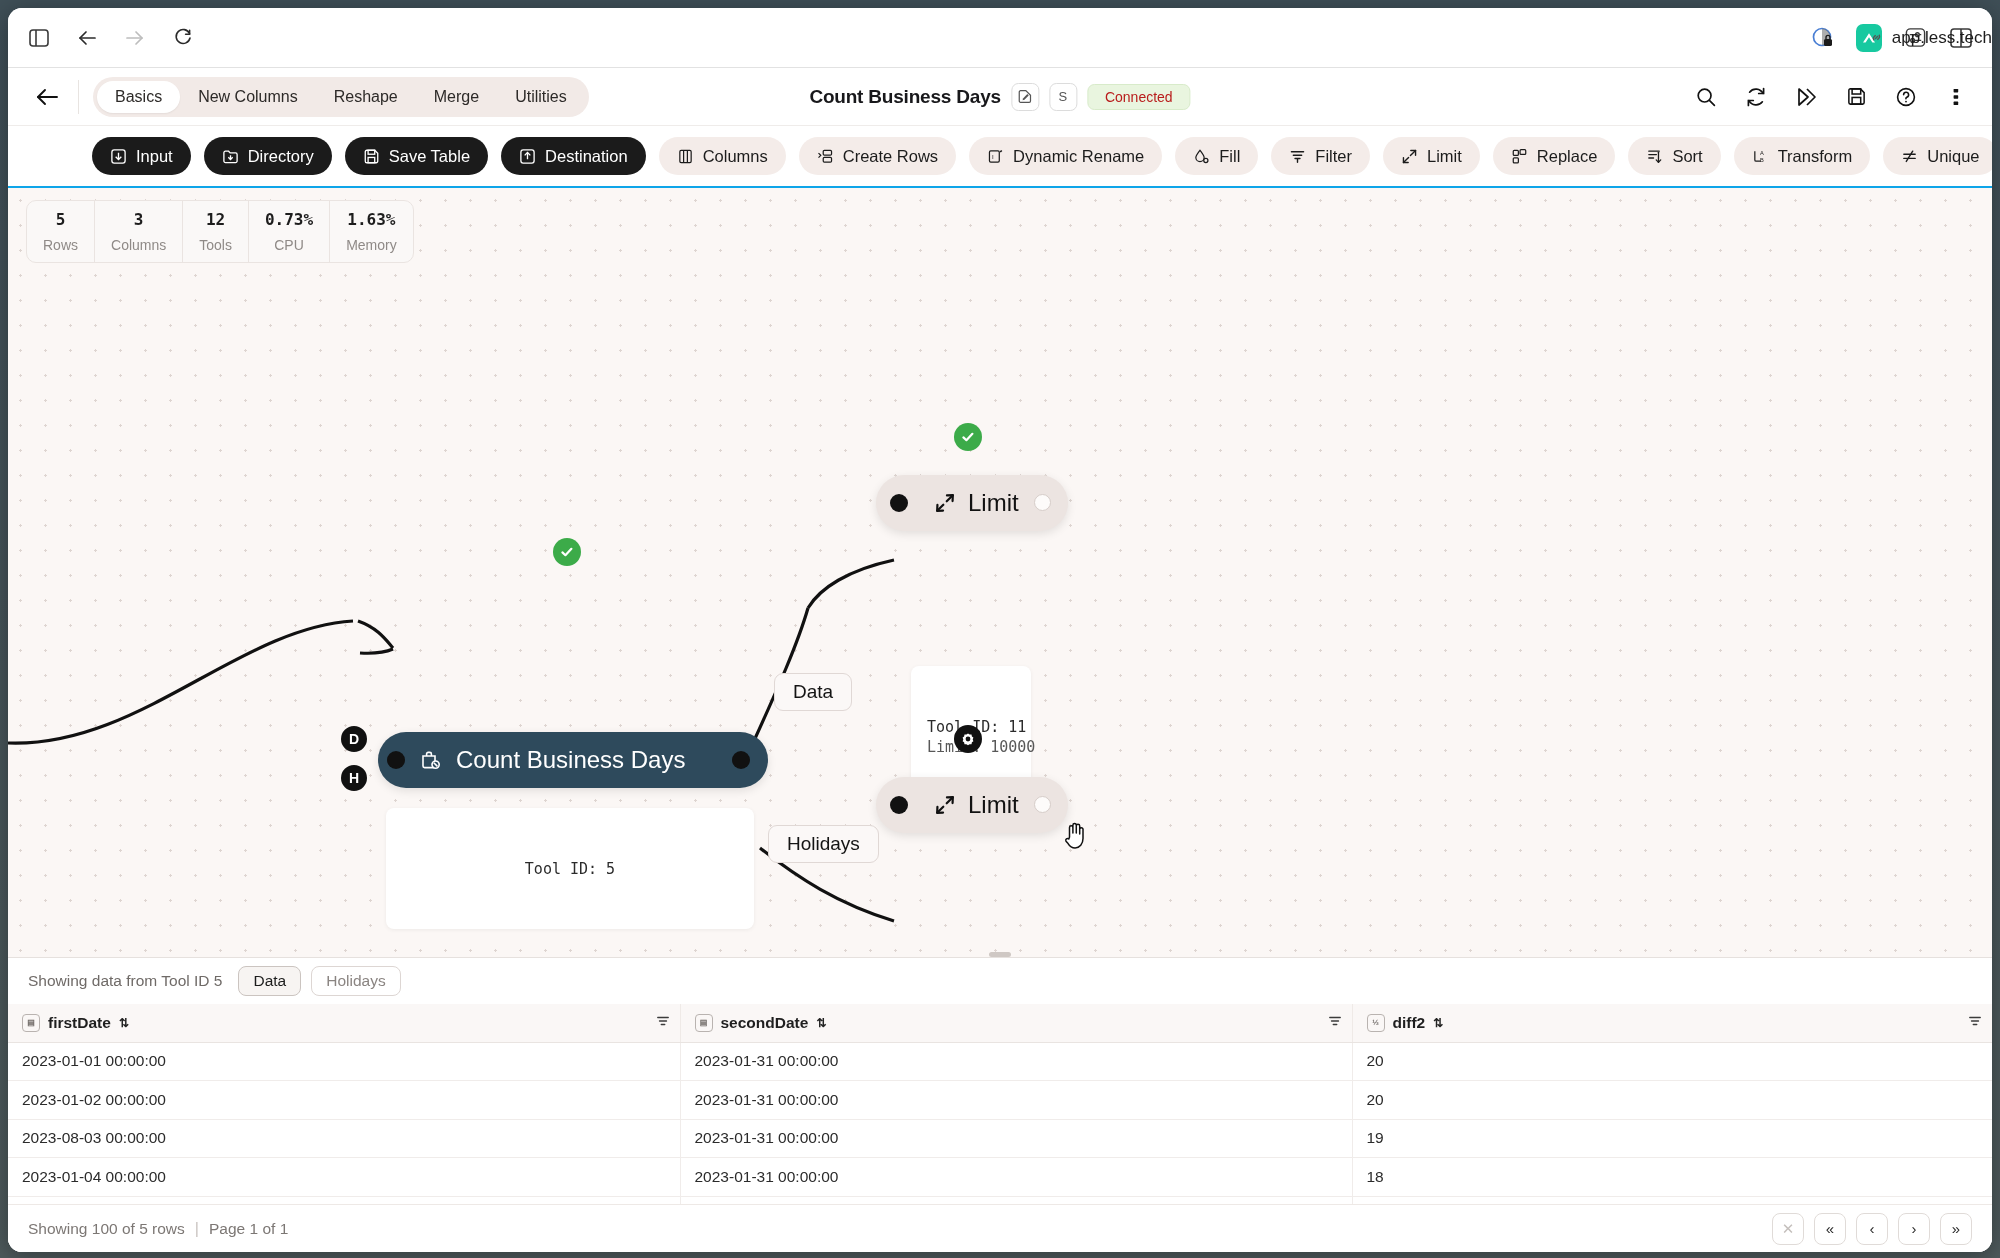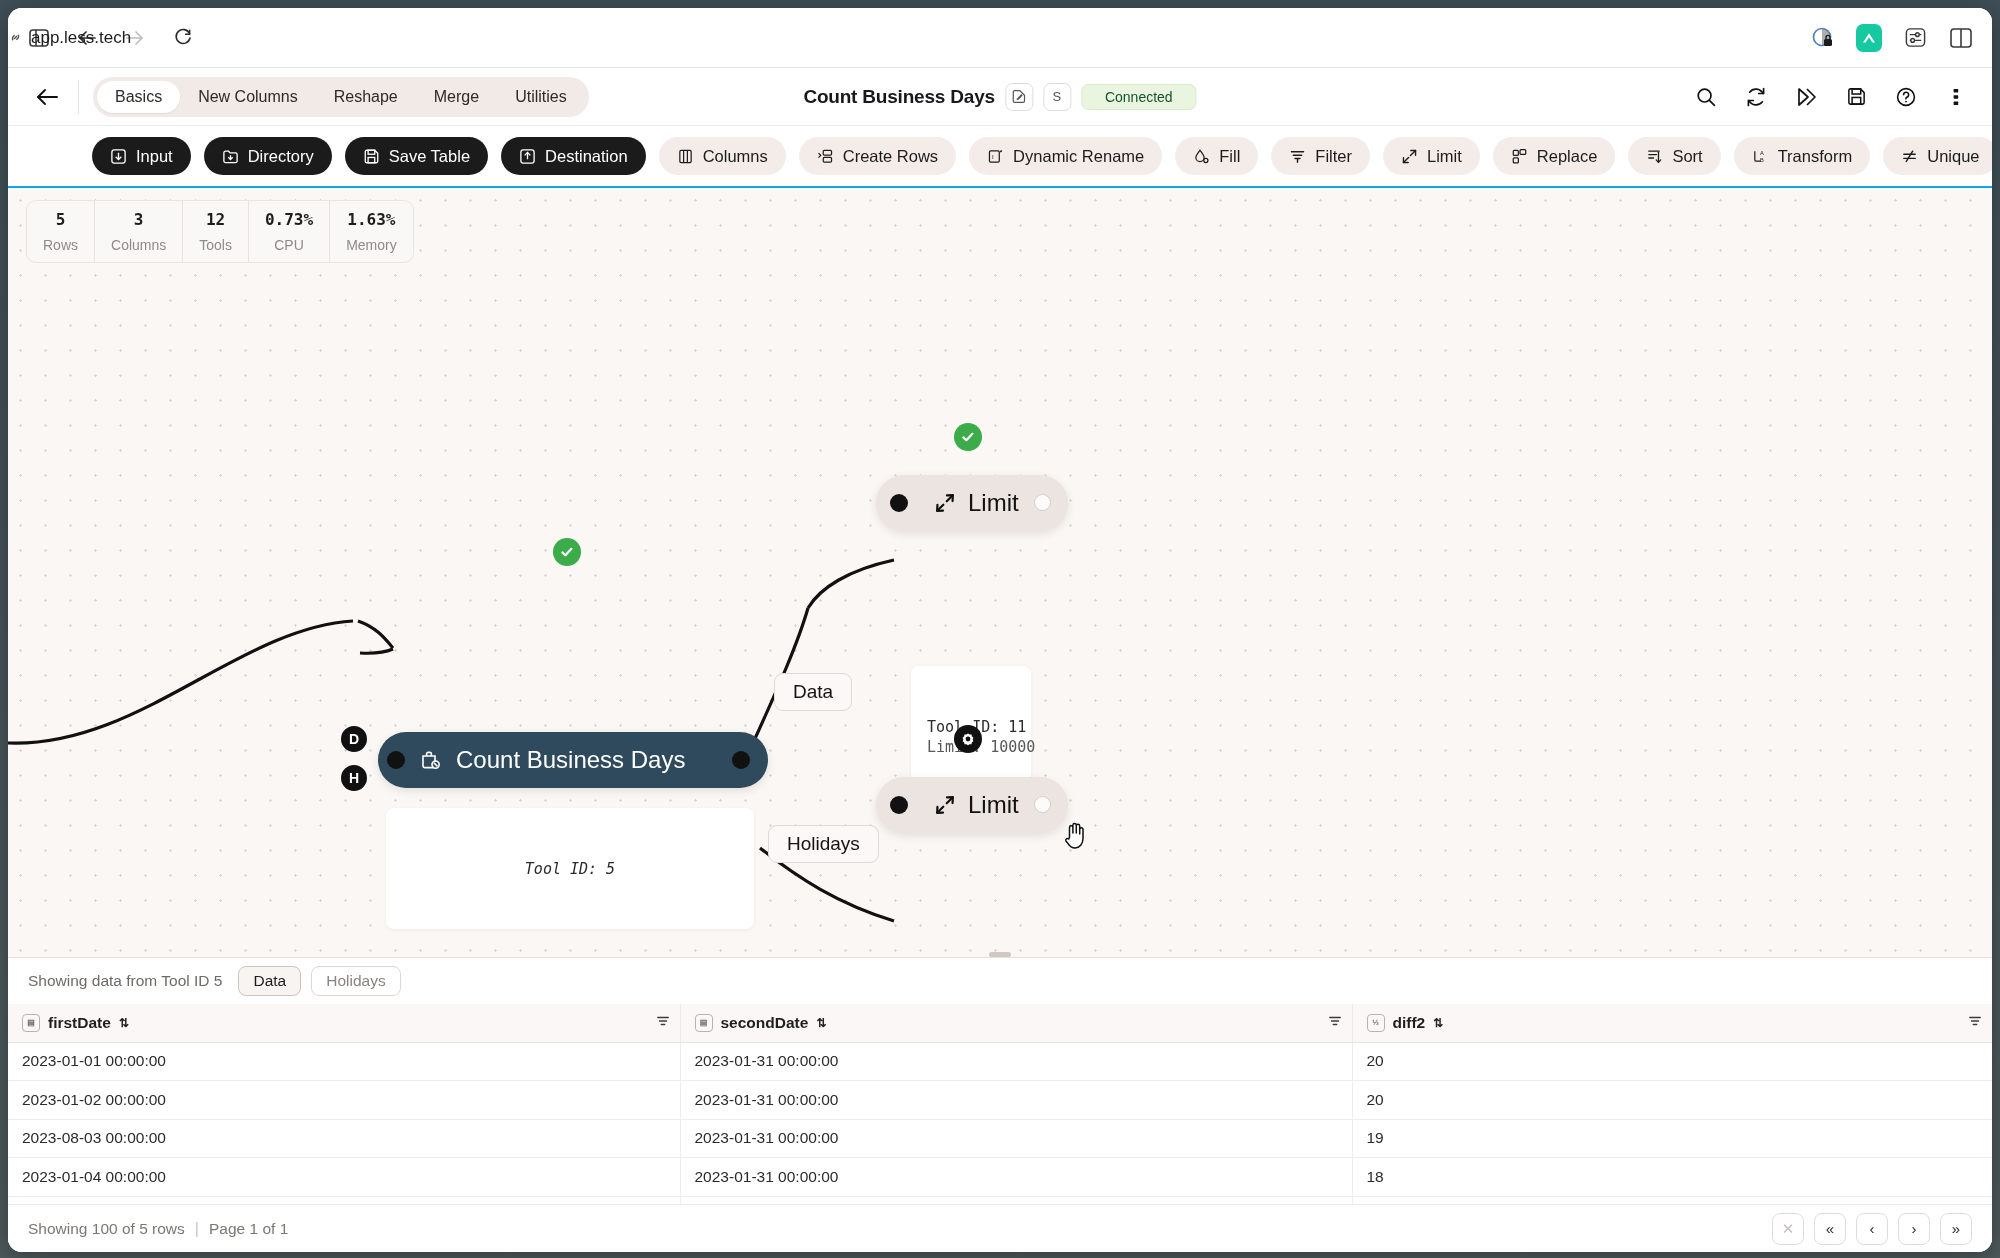--- a/index.html
+++ b/index.html
@@ -34,21 +34,21 @@
   }
   .chrome-left { display: flex; align-items: center; gap: 22px; }
   .chrome-btn {
     width: 26px; height: 26px;
     display: flex; align-items: center; justify-content: center;
     color: #333; cursor: pointer;
   }
   .chrome-btn.disabled { color: #bbb; }
   .url-wrap {
     position: absolute; left: 0; right: 0; top: 0; bottom: 0;
-    display: flex; align-items: center; justify-content: flex-start;
+    display: flex; align-items: center; justify-content: flex-end;
     gap: 8px; pointer-events: none;
   }
   .url-text { font-size: 17px; color: #1c1c1c; }
   .chrome-right {
     margin-left: auto; display: flex; align-items: center; gap: 20px;
   }
   .ext-icon { width: 26px; height: 26px; display:flex; align-items:center; justify-content:center; cursor: pointer;}
   .ext-green {
     width: 28px; height: 28px; border-radius: 7px; background: #17c9a0;
     display: flex; align-items: center; justify-content: center;
@@ -82,22 +82,22 @@
     position: absolute; left: 50%; transform: translateX(-50%);
     display: flex; align-items: center; gap: 10px;
   }
   .proj-title { font-size: 19px; font-weight: 700; color: #18181b; letter-spacing: -.2px;}
   .mini-btn {
     width: 28px; height: 28px; border: 1px solid #dcdcdc; border-radius: 7px;
     display: flex; align-items: center; justify-content: center;
     background: #fff; cursor: pointer; font-size: 13px; color: #555;
   }
   .badge-connected {
-    background: #e9f5df; color: #14532d; border: 1px solid #d8ebca;
-    border-radius: 7px; padding: 4px 23px; font-size: 14px;
+    background: #e9f5df; color: #b91c1c; border: 1px solid #d8ebca;
+    border-radius: 7px; padding: 4px 17px; font-size: 14px;
   }
   .header-right {
     margin-left: auto; display: flex; align-items: center; gap: 22px;
   }
   .hdr-icon { width: 28px; height: 28px; display:flex; align-items:center; justify-content:center; color:#1a1a1a; cursor:pointer; }
 
   
   .toolstrip {
     height: 62px; flex: 0 0 62px;
     background: #fff; display: flex; align-items: center;
@@ -556,21 +556,21 @@
         <span class="port in-filled" style="left:9px; top:19px;"></span>
         <svg width="26" height="26" viewBox="0 0 26 26" fill="none" stroke="#fff" stroke-width="1.6" style="margin-left:20px;">
           <path d="M5 9 h12 v10 a1.6 1.6 0 0 1 -1.6 1.6 H6.6 A1.6 1.6 0 0 1 5 19 Z"></path>
           <path d="M8.6 9 V7 a1.6 1.6 0 0 1 1.6-1.6 h1.6 A1.6 1.6 0 0 1 13.4 7 V9"></path>
           <circle cx="17.6" cy="17.6" r="3.6" fill="#2e4a5c"></circle>
           <line x1="15.8" y1="15.8" x2="19.4" y2="19.4"></line>
         </svg>
         <span class="n-label">Count Business Days</span>
         <span class="port out-filled" style="right:18px; top:19px;"></span>
       </div>
-      <div class="tooltip-box" style="left:378px; top:620px; width:368px;font-style:italic;">
+      <div class="tooltip-box" style="left:378px; top:620px; width:368px;">
         <span class="tt-title">Tool ID: 5</span>
       </div>
 
       <div class="pill-label" style="left:766px; top:485px;">Data</div>
       <div class="pill-label" style="left:760px; top:637px;">Holidays</div>
 
       <div class="status-badge ok" style="left:946px; top:235px;">
         <svg width="16" height="16" viewBox="0 0 16 16" fill="none" stroke="#fff" stroke-width="2.2" stroke-linecap="round" stroke-linejoin="round">
           <polyline points="3.4,8.4 6.4,11.2 12.4,4.8"></polyline>
         </svg>

